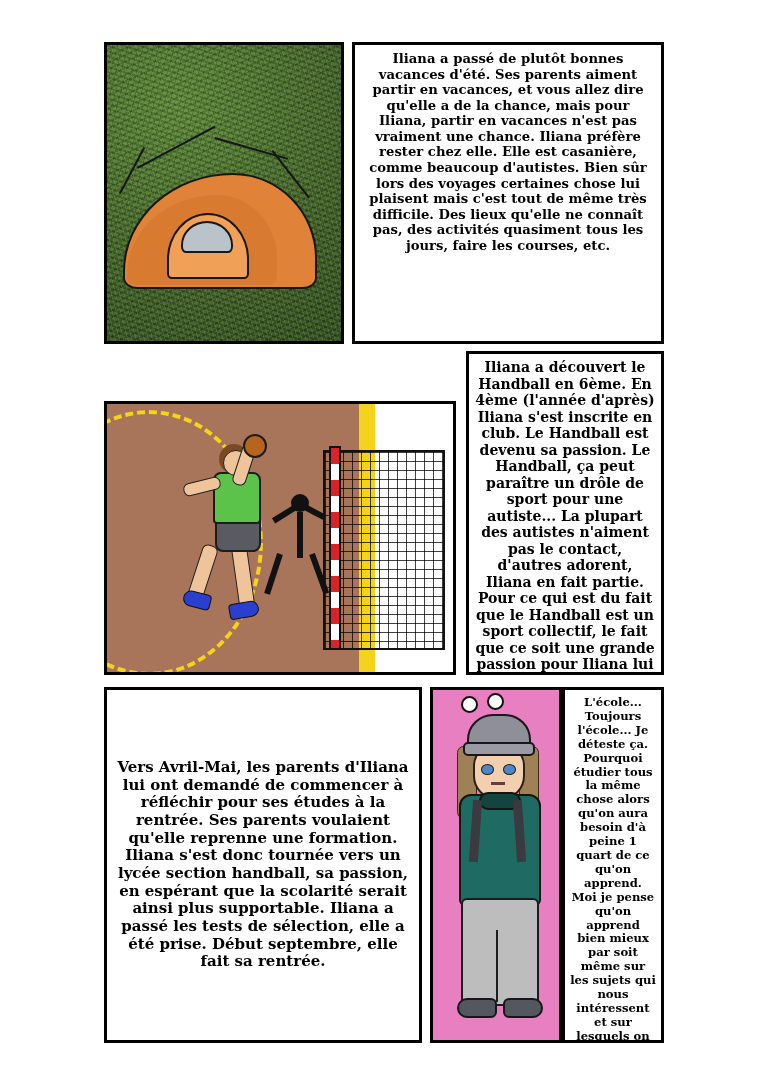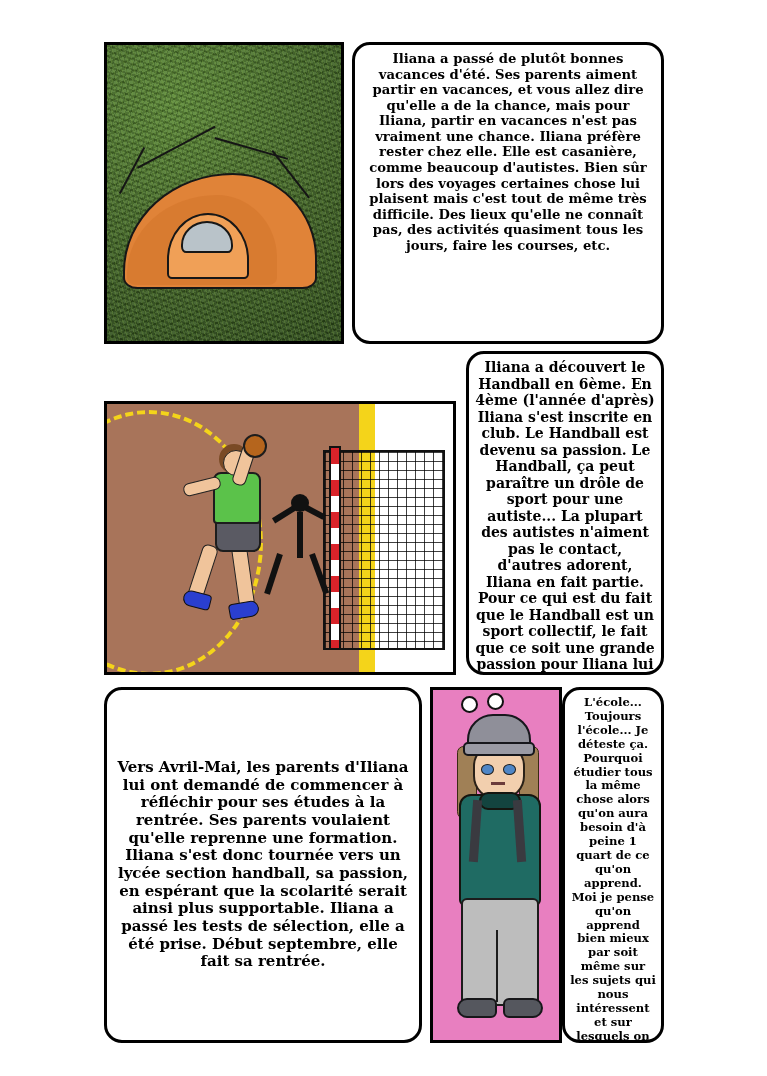--- a/index.html
+++ b/index.html
@@ -27,21 +27,20 @@
     border: 3px solid #000;
     background: #fff;
     overflow: hidden;
   }
   .text-panel {
     padding: 6px 8px;
     text-align: center;
     font-weight: bold;
     color: #000;
     line-height: 1.18;
-    border-radius: 18px;
   }
   .text-panel p {
     margin: 0 0 0 0;
   }
 
   
   #panel-camping {
     left: 104px; top: 42px; width: 240px; height: 302px;
     background: #3f6b2a;
   }

